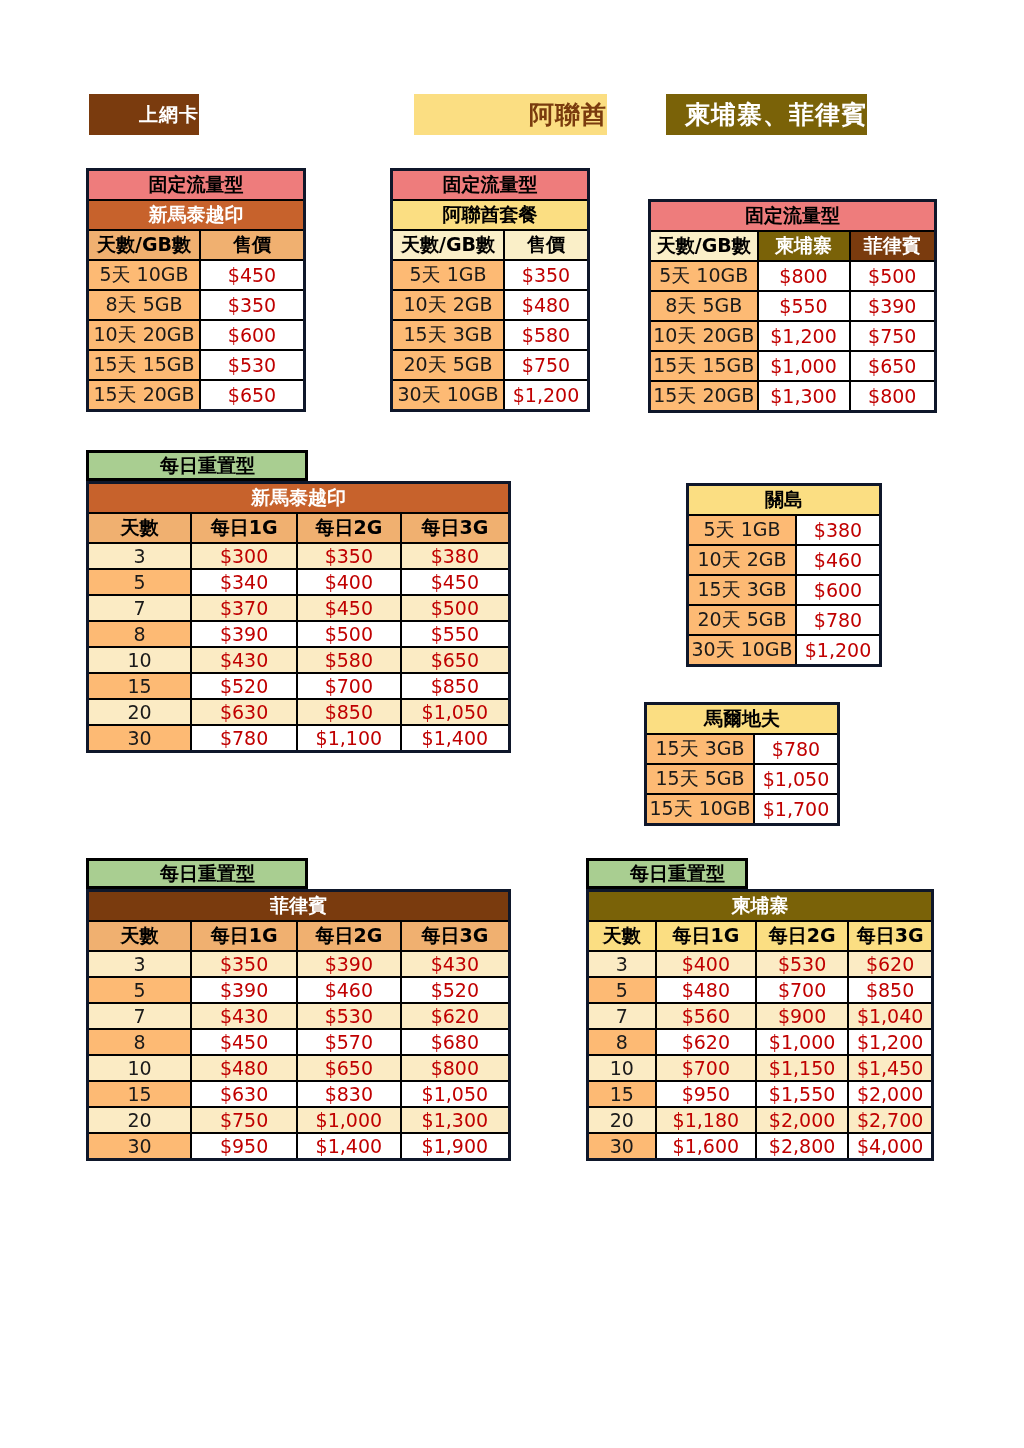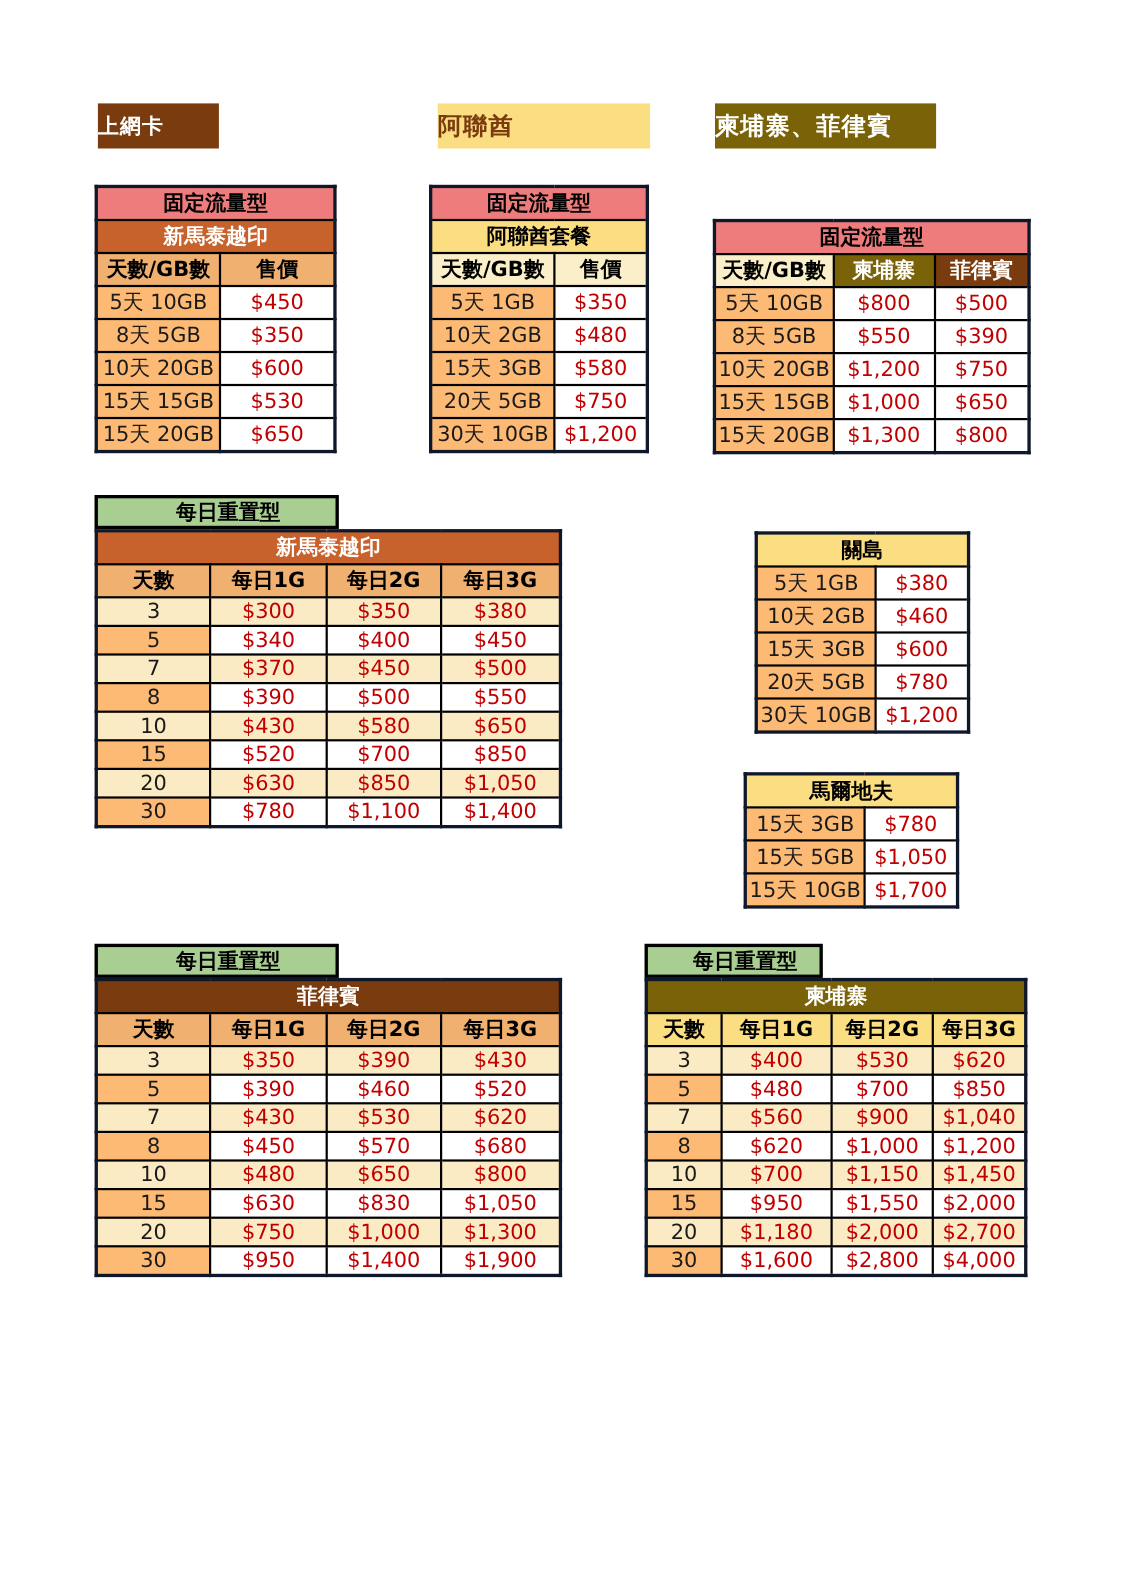--- a/index.html
+++ b/index.html
@@ -12,27 +12,27 @@
     height: 1448px;
     position: relative;
     font-family: "DejaVu Sans", "Liberation Sans", sans-serif;
     -webkit-font-smoothing: antialiased;
   }
 
   .badge {
     position: absolute;
     display: flex;
     align-items: center;
-    justify-content: flex-start;
+    justify-content: flex-end;
     font-size: 19px;
     font-weight: bold;
     letter-spacing: 1px;
     box-sizing: border-box;
   }
-  .badge-lg { font-size: 22px; }
+  .badge-lg { font-size: 25px; margin-left: 16px; }
 
   .tbl {
     position: absolute;
     border-collapse: collapse;
     border: 3px solid #0f172a;
     table-layout: fixed;
     background: #ffffff;
   }
   .tbl td {
     border: 2px solid #000000;
@@ -308,21 +308,21 @@
       <td class="c-label">20天 5GB</td>
       <td class="c-price">$780</td>
     </tr>
     <tr>
       <td class="c-label">30天 10GB</td>
       <td class="c-price">$1,200</td>
     </tr>
   </tbody>
 </table>
 
-<table class="tbl" style="left:676px; top:702px; width:196px;">
+<table class="tbl" style="left:644px; top:702px; width:196px;">
   <colgroup>
       <col style="width:108px">
       <col style="width:84px">
     </colgroup>
   <tbody>
     <tr>
       <td class="t-yellow" colspan="2">馬爾地夫</td>
     </tr>
     <tr>
       <td class="c-label">15天 3GB</td>

